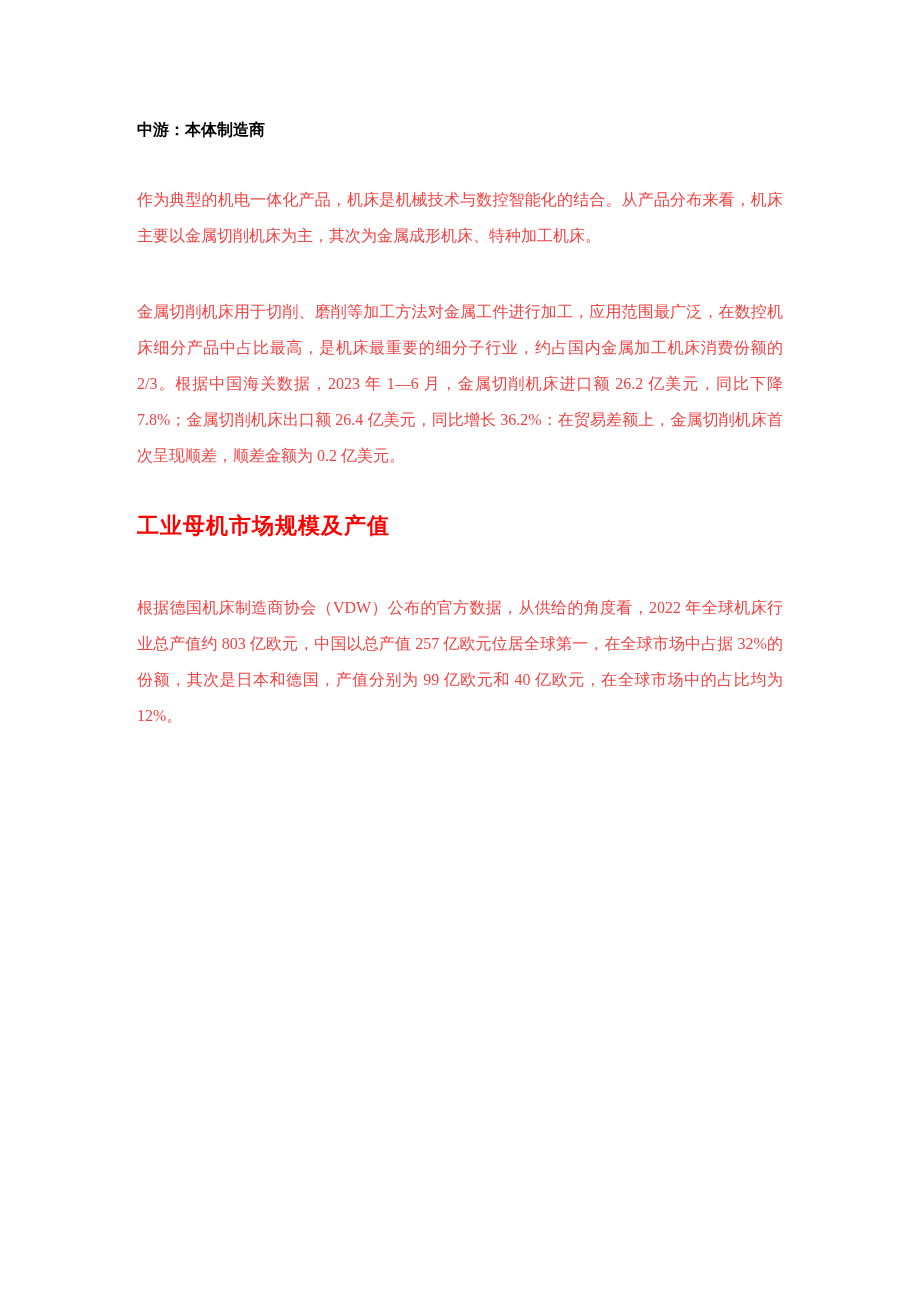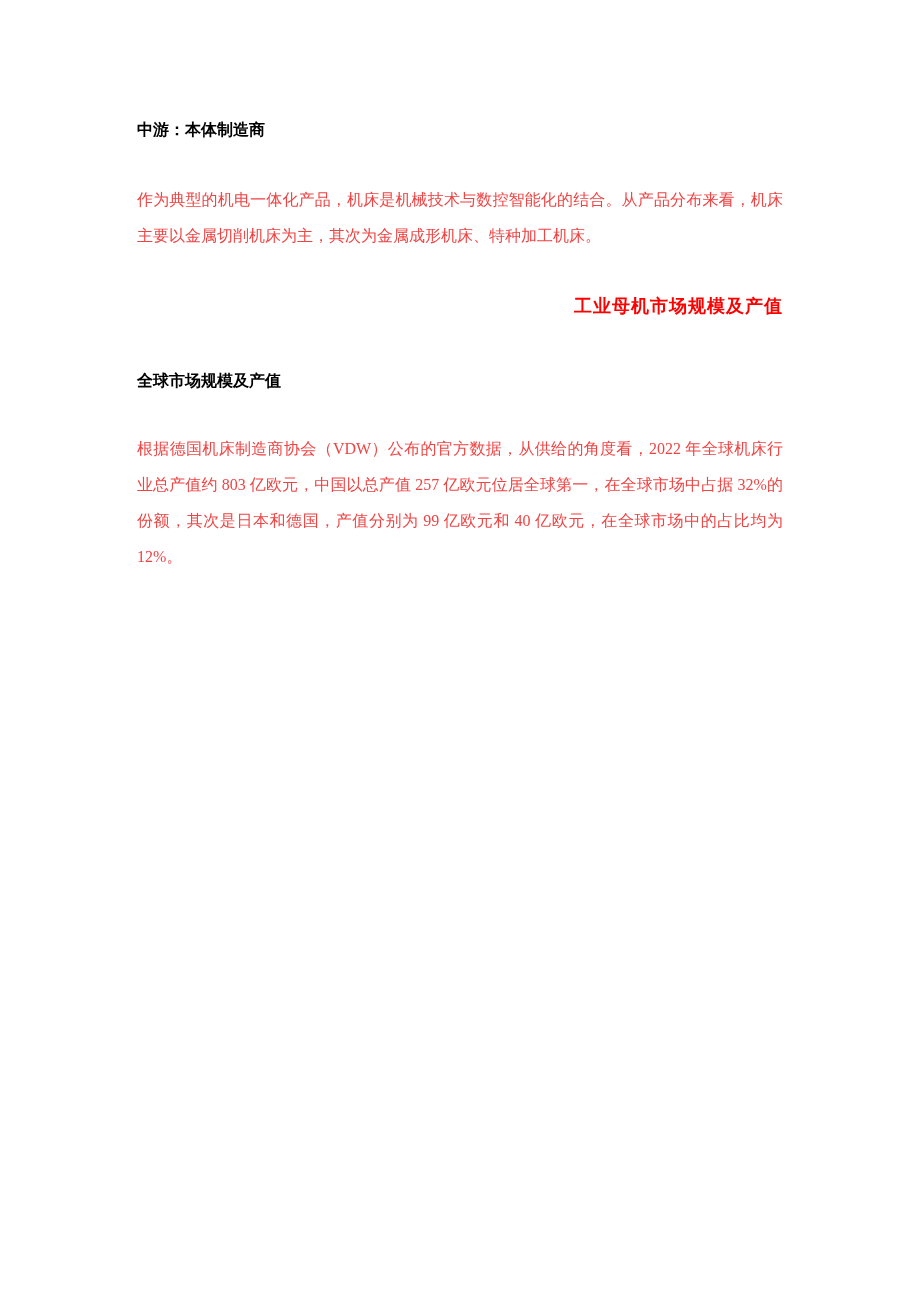--- a/index.html
+++ b/index.html
@@ -32,40 +32,40 @@
     line-height: 21px;
     color: #000000;
     margin: 44px 0 40px 0;
   }
   .sub-heading.first {
     margin: 0 0 42px 0;
   }
   .chapter-title {
     font-family: "Liberation Sans", "DejaVu Sans", sans-serif;
     font-weight: bold;
-    font-size: 18px;
+    font-size: 22px;
     line-height: 24px;
     color: #FF0000;
-    text-align: right;
+    text-align: left;
     letter-spacing: 1px;
     margin: 40px 0 52px 0;
   }
 </style>
 </head>
 <body>
 
 <div class="page">
 
   <div class="sub-heading first">中游：本体制造商</div>
 
   <p class="para">作为典型的机电一体化产品，机床是机械技术与数控智能化的结合。从产品分布来看，机床主要以金属切削机床为主，其次为金属成形机床、特种加工机床。</p>
 
+  <p class="para">金属切削机床用于切削、磨削等加工方法对金属工件进行加工，应用范围最广泛，在数控机床细分产品中占比最高，是机床最重要的细分子行业，约占国内金属加工机床消费份额的 2/3。根据中国海关数据，2023 年 1—6 月，金属切削机床进口额 26.2 亿美元，同比下降 7.8%；金属切削机床出口额 26.4 亿美元，同比增长 36.2%：在贸易差额上，金属切削机床首次呈现顺差，顺差金额为 0.2 亿美元。</p>
 
   <div class="chapter-title">工业母机市场规模及产值</div>
 
-  <div class="sub-heading">全球市场规模及产值</div>
 
   <p class="para">根据德国机床制造商协会（VDW）公布的官方数据，从供给的角度看，2022 年全球机床行业总产值约 803 亿欧元，中国以总产值 257 亿欧元位居全球第一，在全球市场中占据 32%的份额，其次是日本和德国，产值分别为 99 亿欧元和 40 亿欧元，在全球市场中的占比均为 12%。</p>
 
 
 
 
 </div>
 
 </body></html>

